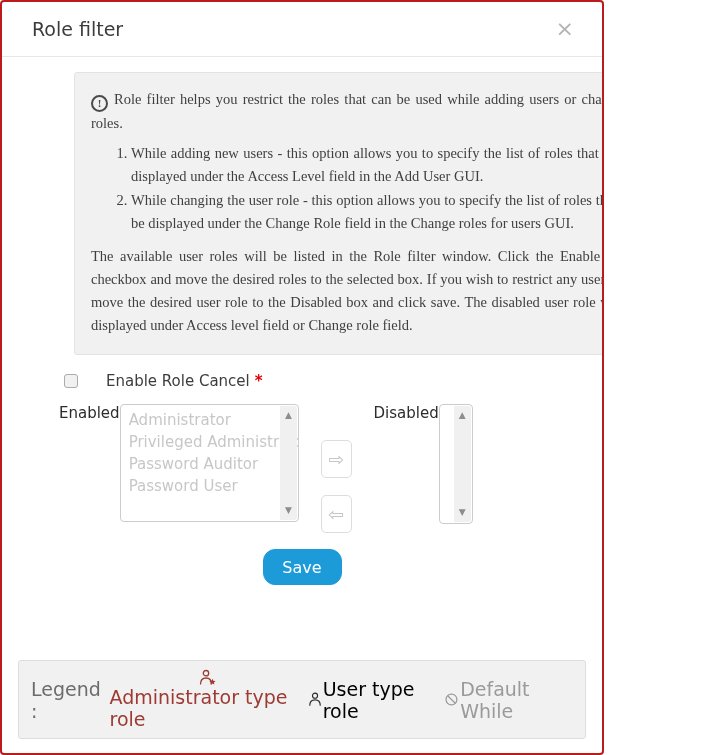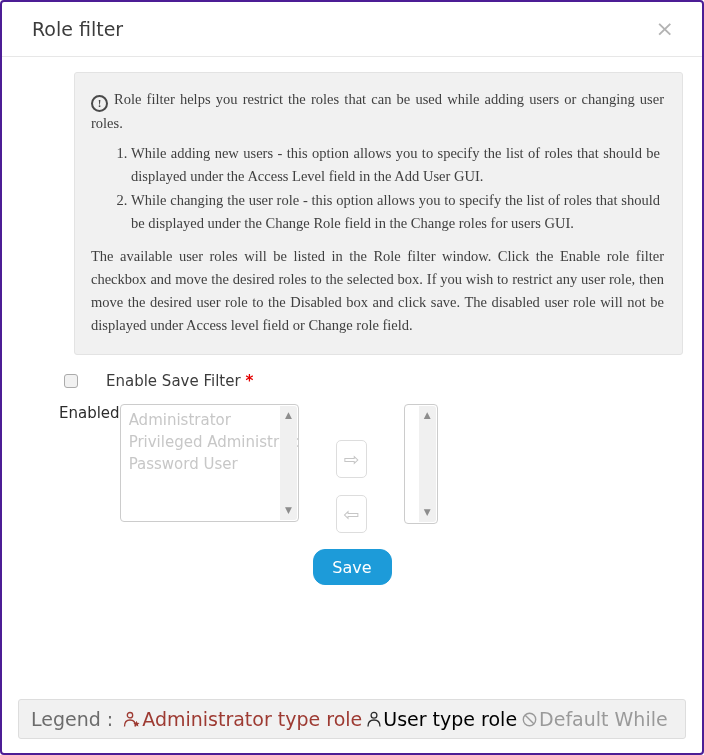--- a/index.html
+++ b/index.html
@@ -1,19 +1,19 @@
 <!DOCTYPE html>
 <html><head>
 <meta charset="utf-8">
 <style>
   * { box-sizing: border-box; margin: 0; padding: 0; }
   html,body { width: 704px; height: 755px; background: #fff; font-family: "DejaVu Sans","Liberation Sans",sans-serif; }
   .modal {
-    width: 704px; height: 755px;
-    border: 2px solid #4c1d95;
+    width: 604px; height: 755px;
+    border: 2px solid #b91c1c;
     border-radius: 4px;
     background: #fff;
     overflow: hidden;
     position: relative;
   }
   
   .modal-header {
     height: 55px;
     padding: 16px 30px 0 30px;
     border-bottom: 1px solid #e7e7e7;
@@ -171,21 +171,21 @@
     border: 1px solid #ddd;
     border-radius: 3px;
     padding: 8px 12px;
     font-size: 19px;
     display: flex;
     align-items: center;
   }
   .legend-label { color: #6c6c6c; margin-right: 6px; }
   .legend-item { display: inline-flex; align-items: center; }
   .legend-item svg { margin: 0 1px 0 4px; }
-  .legend-admin { color: #9d3a32; }
+  .legend-admin { color: #9d3a32; flex-direction: column; }
   .legend-user { color: #000000; }
   .legend-default { color: #9a9a9a; }
 </style>
 </head>
 <body>
 
 <div class="modal">
 
   <div class="modal-header">
     <span class="modal-title">Role filter</span>
@@ -196,51 +196,53 @@
     <p><span class="info-icon">!</span><span>Role filter helps you restrict the roles that can be used while adding users or changing user roles.</span></p>
     <ol class="info-list">
       <li>While adding new users - this option allows you to specify the list of roles that should be displayed under the Access Level field in the Add User GUI.</li>
       <li>While changing the user role - this option allows you to specify the list of roles that should be displayed under the Change Role field in the Change roles for users GUI.</li>
     </ol>
     <p class="info-footer">The available user roles will be listed in the Role filter window. Click the Enable role filter checkbox and move the desired roles to the selected box. If you wish to restrict any user role, then move the desired user role to the Disabled box and click save. The disabled user role will not be displayed under Access level field or Change role field.</p>
   </div>
 
   <div class="enable-row">
     <span class="checkbox"></span>
-    <span class="enable-label">Enable Save Filter</span>
+    <span class="enable-label">Enable Role Cancel</span>
     <span class="required">*</span>
   </div>
 
   <div class="lists-row">
 
     <div class="list-col left">
       <span class="col-label">Enabled</span>
       <div class="listbox">
         <div>
             <div class="role-option">Administrator</div>
             <div class="role-option">Privileged Administrator</div>
+            <div class="role-option">Password Auditor</div>
             <div class="role-option">Password User</div>
           </div>
         <div class="scrollbar">
           <span class="scroll-arrow">▲</span>
           <span class="scroll-arrow">▼</span>
         </div>
       </div>
     </div>
 
     <div class="mid-col">
       <button class="move-btn">
           <span>⇨</span>
         </button>
       <button class="move-btn">
           <span>⇦</span>
         </button>
     </div>
 
     <div class="list-col right">
+      <span class="col-label">Disabled</span>
       <div class="listbox" style="height:120px;">
         <div></div>
         <div class="scrollbar">
           <span class="scroll-arrow">▲</span>
           <span class="scroll-arrow">▼</span>
         </div>
       </div>
     </div>
 
   </div>

